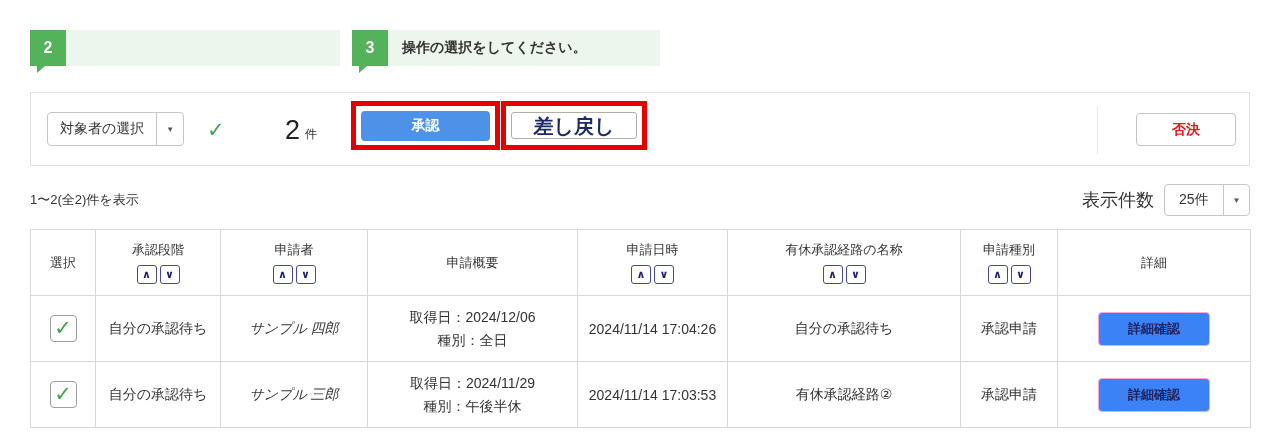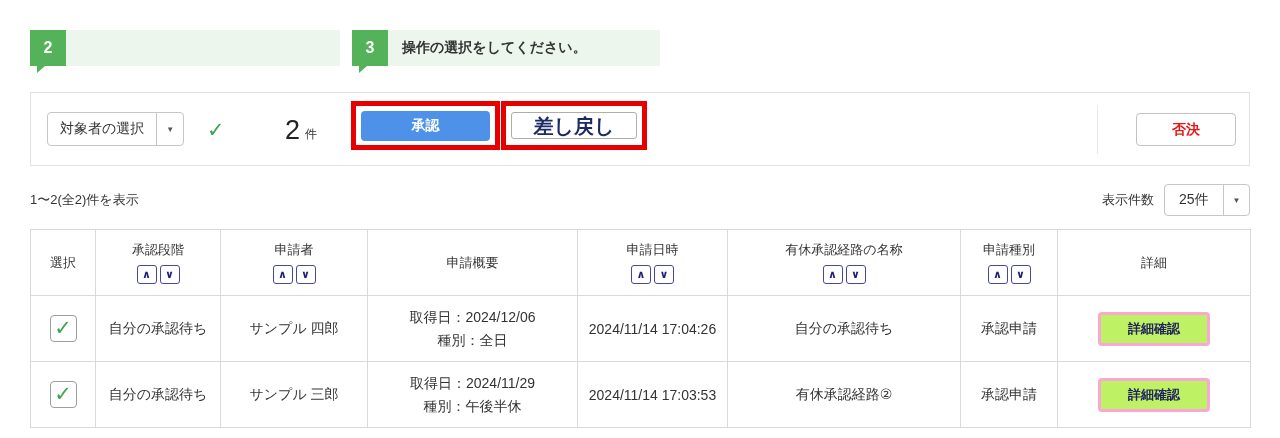--- a/index.html
+++ b/index.html
@@ -77,21 +77,21 @@
     position:absolute;right:13px;top:20px;width:100px;height:33px;
     border:1px solid #c3c3c3;border-radius:4px;background:#fff;
     color:var(--reject-red);font-size:14px;font-weight:bold;cursor:pointer;font-family:inherit;
   }
   
   .list-info{
     margin:18px 30px 0 30px;height:32px;display:flex;align-items:center;justify-content:space-between;
   }
   .range-text{font-size:13px;}
   .page-size{display:flex;align-items:center;gap:10px;}
-  .page-size-label{font-size:13px;}
+  .page-size-label{font-size:18px;}
   .page-size-select{
     display:flex;align-items:stretch;height:32px;border:1px solid #c6c6c6;border-radius:4px;
     background:#fff;cursor:pointer;
   }
   .page-size-select .sel-label{display:flex;align-items:center;padding:0 14px;font-size:14px;min-width:58px;}
   .page-size-select .sel-caret{
     display:flex;align-items:center;justify-content:center;width:26px;
     border-left:1px solid #c6c6c6;font-size:8px;color:#555;
   }
   
@@ -104,29 +104,29 @@
   }
   table.approvals th{height:66px;}
   table.approvals td{height:66px;font-size:14px;}
   .th-label{font-size:13px;}
   .sort{display:flex;justify-content:center;gap:3px;margin-top:6px;}
   .sort-btn{
     width:20px;height:19px;border:1px solid var(--indigo-border);border-radius:3px;background:#fff;
     color:var(--indigo-glyph);font-size:11px;font-weight:bold;
     display:flex;align-items:center;justify-content:center;cursor:pointer;line-height:1;
   }
-  td.cell-applicant{text-align:left;padding-left:14px;}
+  td.cell-applicant{text-align:left;padding-left:14px;font-style:italic;}
   .checkbox{
     width:27px;height:27px;border:1px solid #9e9e9e;border-radius:4px;background:#fff;
     display:inline-flex;align-items:center;justify-content:center;cursor:pointer;
   }
   .checkbox .check-glyph{color:var(--check-green);font-size:21px;font-weight:bold;line-height:1;margin-top:-3px;}
   .summary{line-height:1.6;}
   .btn-detail{
-    width:112px;height:34px;border:3px solid #f9a8d4;border-radius:4px;background:#bef264;
+    width:112px;height:34px;border:1px solid #f9a8d4;border-radius:4px;background:#3b82f6;
     color:#23235f;font-size:13px;font-weight:bold;cursor:pointer;font-family:inherit;
   }
 </style>
 </head>
 <body>
 
 <div class="steps">
   <div class="step w1">
     <div class="step-num">2</div>
   </div>

